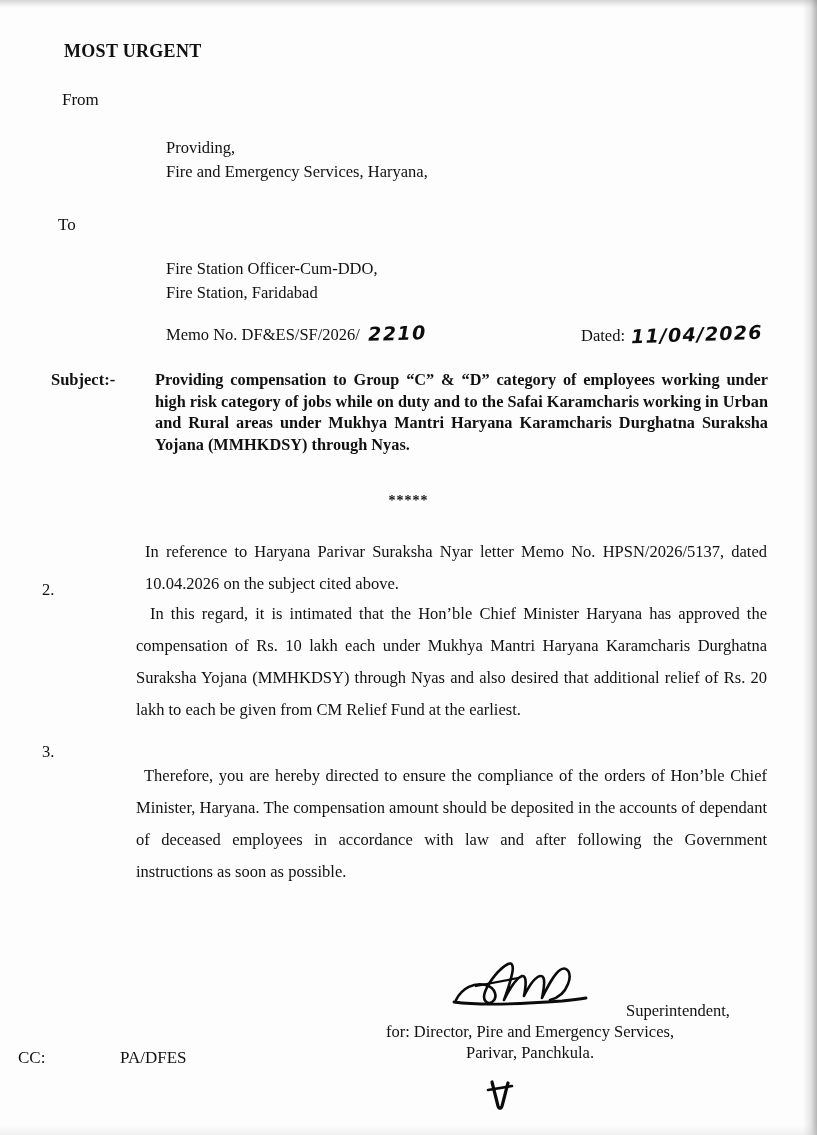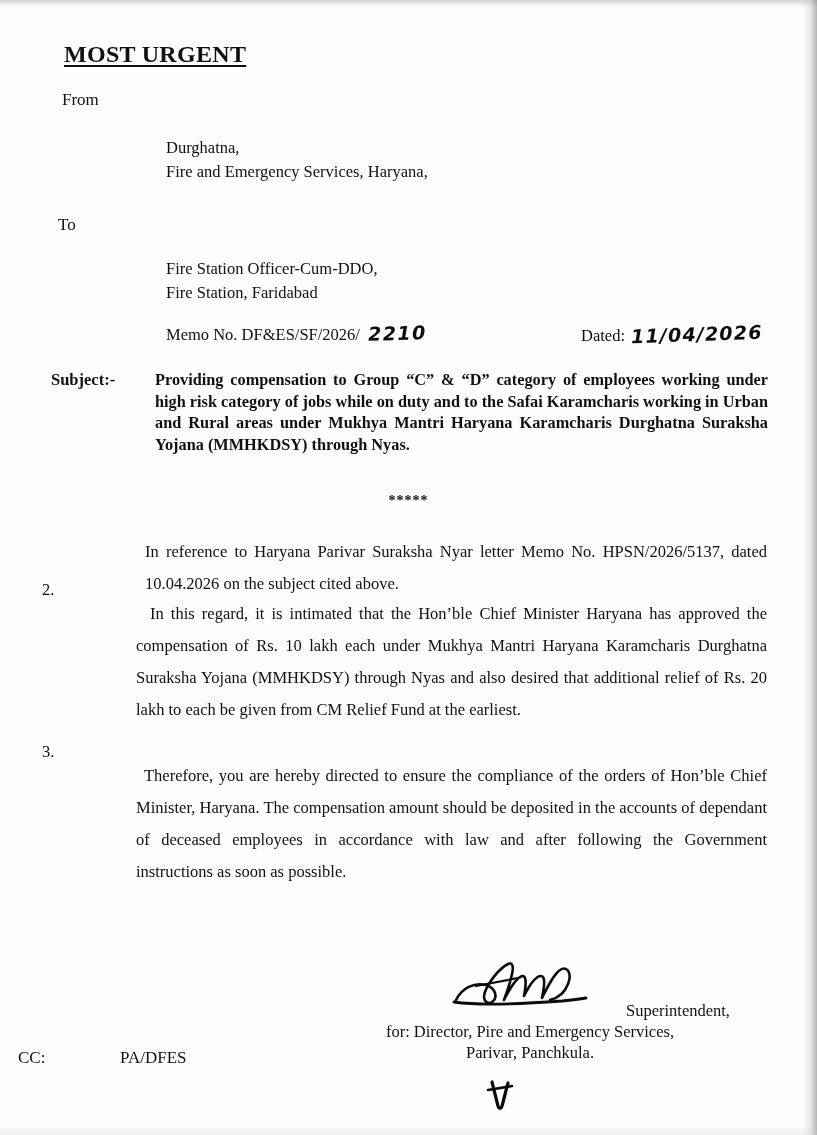--- a/index.html
+++ b/index.html
@@ -47,23 +47,22 @@
     background: linear-gradient(to top, rgba(210,210,210,0.30) 0%, rgba(255,255,255,0) 100%);
     pointer-events: none;
   }
 
   .most-urgent {
     position: absolute;
     left: 64px;
     top: 41px;
     font-family: "Liberation Serif", "DejaVu Serif", serif;
     font-weight: bold;
-    font-size: 24px;
+    font-size: 18px;
     letter-spacing: 0.3px;
-    text-decoration: underline;
     text-underline-offset: 3px;
   }
 
   .from-label {
     position: absolute;
     left: 62px;
     top: 90px;
     font-size: 17px;
     text-align: right;
   }
@@ -230,21 +229,21 @@
 
   <div class="scan-edge-top"></div>
   <div class="scan-edge-right"></div>
   <div class="scan-edge-bottom"></div>
 
   <div class="most-urgent">MOST URGENT</div>
 
   <div class="from-label">From</div>
 
   <div class="addr-block addr-from">
-    <div>Durghatna,</div>
+    <div>Providing,</div>
     <div>Fire and Emergency Services, Haryana,</div>
   </div>
 
   <div class="to-label">To</div>
 
   <div class="addr-block addr-to">
     <div>Fire Station Officer-Cum-DDO,</div>
     <div>Fire Station, Faridabad</div>
   </div>
 

